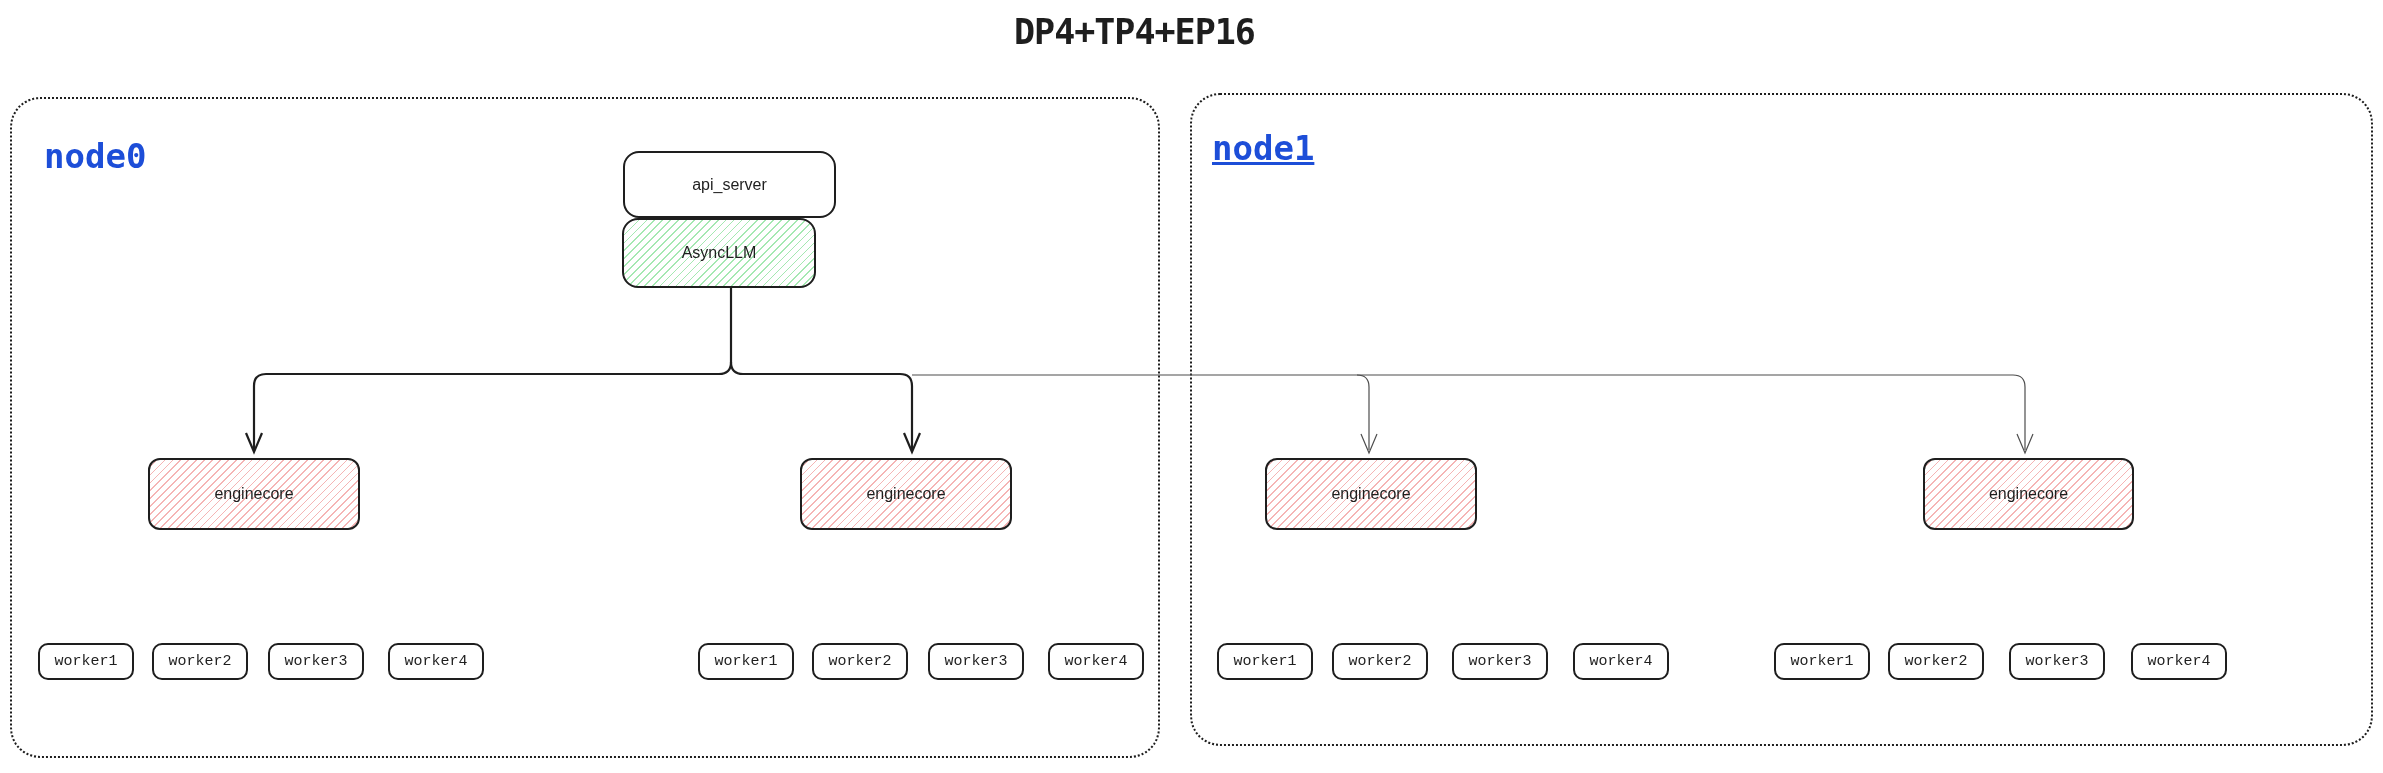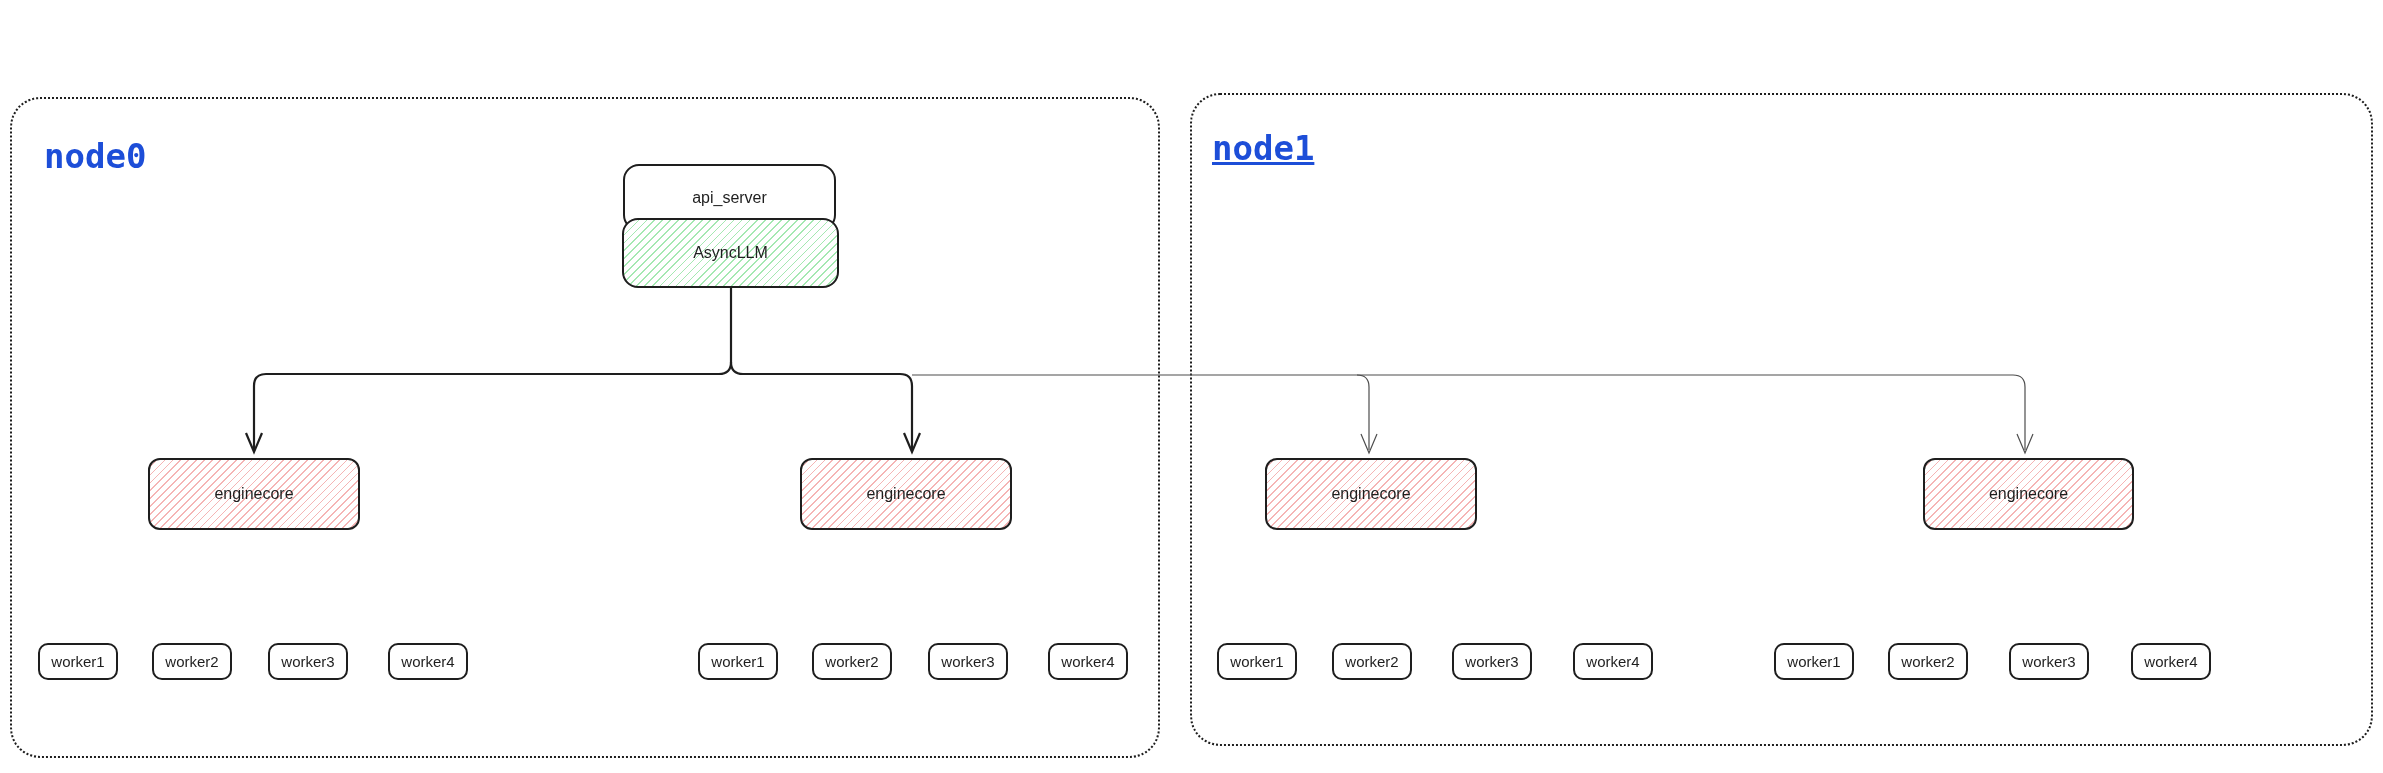--- a/index.html
+++ b/index.html
@@ -49,23 +49,23 @@
     background:#ffffff;
     display:flex;
     align-items:center;
     justify-content:center;
     font-size:16px;
     color:#1e1e1e;
     z-index:3;
     white-space:nowrap;
   }
   .bigbox{border-radius:16px;}
-  .api-server{left:623px;top:164px;width:213px;height:67px;}
+  .api-server{left:623px;top:151px;width:213px;height:67px;}
   .asyncllm{
-    left:622px;top:218px;width:217px;height:70px;
+    left:622px;top:218px;width:194px;height:70px;
     background:
       repeating-linear-gradient(135deg,
         rgba(255,255,255,0) 0px, rgba(255,255,255,0) 4.4px,
         #a5e8b2 4.4px, #a5e8b2 5.6px),
       #ffffff;
   }
   .enginecore{
     width:212px;height:72px;top:458px;
     border-radius:12px;
     background:
@@ -74,30 +74,31 @@
         #f5b5b5 4.4px, #f5b5b5 5.6px),
       #ffffff;
   }
   .ec1{left:148px;}
   .ec2{left:800px;}
   .ec3{left:1265px;}
   .ec4{left:1923px;width:211px;}
   .worker{
     position:absolute;
     top:643px;
-    width:80px;height:37px;
+    width:96px;height:37px;
     box-sizing:border-box;
     border:2px solid #1e1e1e;
     border-radius:10px;
     background:#ffffff;
     display:flex;align-items:center;justify-content:center;
     font-size:15px;
     color:#1e1e1e;
     z-index:3;
     white-space:nowrap;
+    font-family:Liberation Mono, monospace;
   }
   
   .g1w1{left:38px;} .g1w2{left:152px;} .g1w3{left:268px;} .g1w4{left:388px;}
   
   .g2w1{left:698px;} .g2w2{left:812px;} .g2w3{left:928px;} .g2w4{left:1048px;}
   
   .g3w1{left:1217px;} .g3w2{left:1332px;} .g3w3{left:1452px;} .g3w4{left:1573px;}
   
   .g4w1{left:1774px;} .g4w2{left:1888px;} .g4w3{left:2009px;} .g4w4{left:2131px;}
   .connector-svg{
@@ -105,20 +106,21 @@
     width:2383px;height:773px;
     z-index:2;
     pointer-events:none;
   }
 </style>
 </head>
 <body>
 
 <div class="canvas">
 
+  <div class="title">DP4+TP4+EP16</div>
 
   <div class="node-box node0-box"></div>
   <div class="node-box node1-box"></div>
 
   <div class="node-label node0-label">node0</div>
   <div class="node-label node1-label">node1</div>
 
   <svg class="connector-svg" viewBox="0 0 2383 773" xmlns="http://www.w3.org/2000/svg">
 
     <path d="M731,288 V362" fill="none" stroke="#1e1e1e" stroke-width="2.2"></path>

